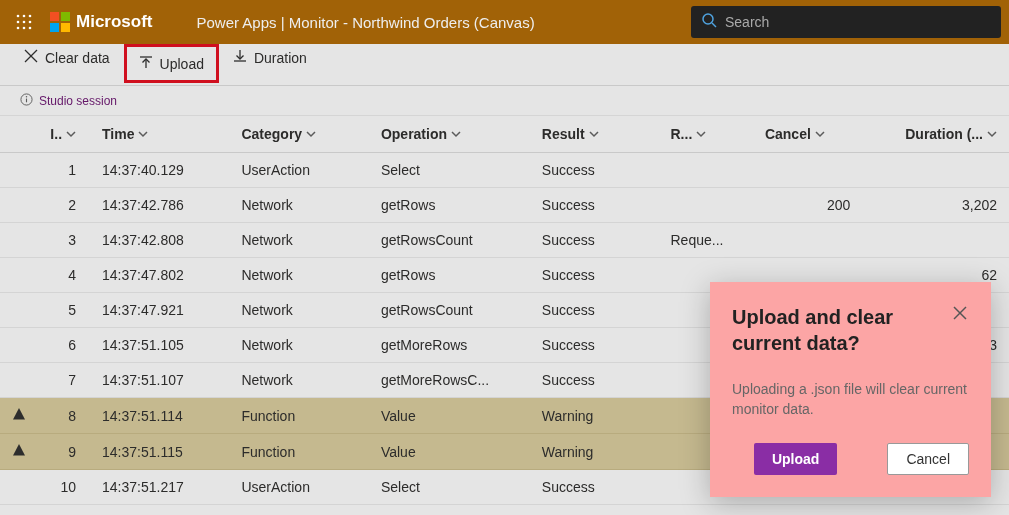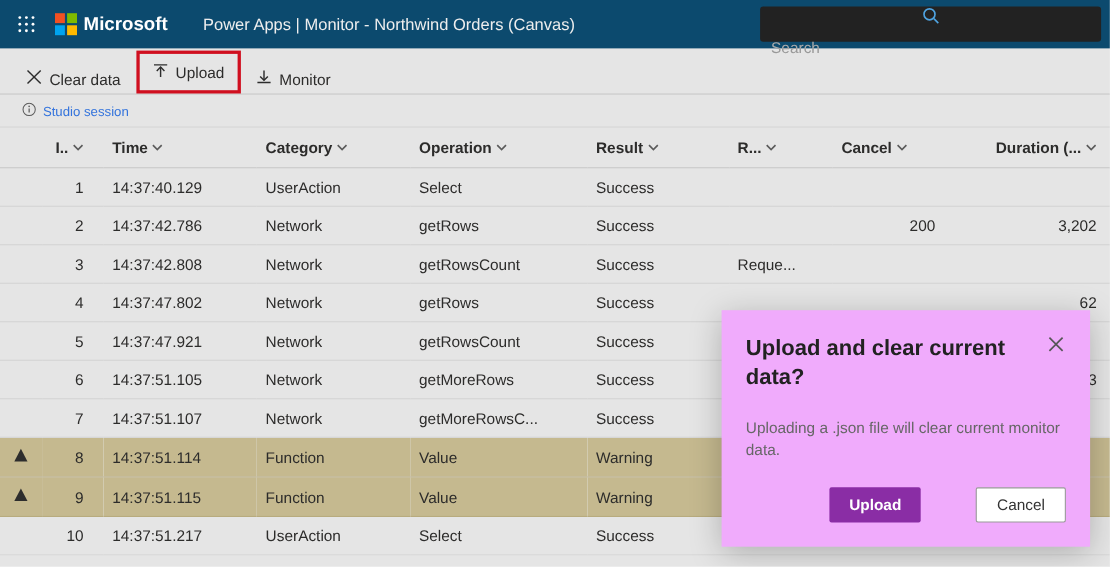--- a/index.html
+++ b/index.html
@@ -1,43 +1,43 @@
 <!DOCTYPE html>
 <html><head>
   <meta charset="utf-8">
   <style>
     * { margin: 0; padding: 0; box-sizing: border-box; font-family: "Segoe UI", Arial, sans-serif; }
     body { width: 1009px; height: 515px; overflow: hidden; background: #fff; position: relative; }
 
     
-    .header { background: #0c4a6e; color: #fff; height: 44px; display: flex; align-items: center; padding: 0 8px; }
+    .header { background: #a16207; color: #fff; height: 44px; display: flex; align-items: center; padding: 0 8px; }
     .waffle { width: 32px; height: 32px; display: flex; align-items: center; justify-content: center; cursor: pointer; }
     .waffle svg { fill: #fff; }
     .ms-logo { display: flex; align-items: center; margin: 0 10px; gap: 6px; }
     .ms-squares { width: 20px; height: 20px; display: grid; grid-template-columns: 1fr 1fr; grid-template-rows: 1fr 1fr; gap: 1.5px; }
     .sq-r { background: #f25022; }
     .sq-g { background: #7fba00; }
     .sq-b { background: #00a4ef; }
     .sq-y { background: #ffb900; }
     .ms-brand { font-size: 17px; font-weight: 600; }
-    .header-title { margin-left: 22px; font-size: 15px; color: #eee; }
-    .search-wrap { margin-left: auto; display: flex; align-items: center; background: #222; border-radius: 3px; height: 32px; width: 310px; padding: 0 10px; gap: 8px; flex-direction: column; }
+    .header-title { margin-left: 34px; font-size: 15px; color: #eee; }
+    .search-wrap { margin-left: auto; display: flex; align-items: center; background: #222; border-radius: 3px; height: 32px; width: 310px; padding: 0 10px; gap: 8px; }
     .search-wrap svg { stroke: #4fa3e0; fill: none; }
     .search-input { background: transparent; border: none; outline: none; color: #ddd; font-size: 14px; width: 100%; }
     .search-input::placeholder { color: #aaa; }
 
     
-    .toolbar { height: 42px; display: flex; align-items: flex-end; gap: 6px; padding: 0 16px; border-bottom: 1px solid #e0e0e0; }
+    .toolbar { height: 42px; display: flex; align-items: flex-start; gap: 6px; padding: 0 16px; border-bottom: 1px solid #e0e0e0; }
     .tool-btn { display: flex; align-items: center; gap: 7px; padding: 5px 8px; font-size: 14px; color: #323130; cursor: pointer; background: none; border: none; }
     .tool-btn svg { width: 14px; height: 14px; }
     .upload-highlight { border: 3px solid #e81123; padding: 4px; }
     .upload-highlight .tool-btn { padding: 4px 8px; }
 
     
-    .status-bar { height: 30px; display: flex; align-items: center; padding: 0 20px; font-size: 12px; color: #3b82f6; border-bottom: 1px solid #eee; gap: 6px; }
+    .status-bar { height: 30px; display: flex; align-items: center; padding: 0 20px; font-size: 12px; color: #701a75; border-bottom: 1px solid #eee; gap: 6px; }
     .status-bar svg { width: 13px; height: 13px; }
 
     
     .table-wrap { overflow: hidden; }
     table { width: 100%; border-collapse: collapse; font-size: 14px; color: #323130; }
     th { text-align: left; font-weight: 600; padding: 10px 8px; border-bottom: 1px solid #e0e0e0; white-space: nowrap; }
     th .sort { display: inline-block; margin-left: 4px; }
     th .sort svg { width: 10px; height: 10px; stroke: #666; fill: none; stroke-width: 1.5; }
     td { padding: 9px 8px; border-bottom: 1px solid #ededed; white-space: nowrap; overflow: hidden; text-overflow: ellipsis; }
     tr.warning-row { background: #dccfa0; }
@@ -50,21 +50,21 @@
     .col-res { width: 120px; }
     .col-r { width: 88px; }
     .col-status { width: 115px; text-align: right; padding-right: 30px; }
     .col-dur { width: 120px; text-align: right; padding-right: 12px; }
     .warn-icon svg { width: 14px; height: 14px; fill: #333; }
 
     
     .dim { position: absolute; top: 44px; left: 0; right: 0; bottom: 0; background: rgba(0,0,0,0.10); z-index: 5; }
 
     
-    .dialog { position: absolute; right: 18px; top: 282px; width: 335px; background: #f0abfc; box-shadow: 0 6px 28px rgba(0,0,0,0.25); z-index: 10; padding: 22px; }
+    .dialog { position: absolute; right: 18px; top: 282px; width: 281px; background: #fca5a5; box-shadow: 0 6px 28px rgba(0,0,0,0.25); z-index: 10; padding: 22px; }
     .dialog-head { display: flex; justify-content: space-between; align-items: flex-start; }
     .dialog-title { font-size: 20px; font-weight: 600; color: #222; line-height: 1.3; padding-right: 12px; }
     .dialog-close { background: none; border: none; cursor: pointer; padding: 2px; }
     .dialog-close svg { width: 14px; height: 14px; stroke: #555; stroke-width: 1.5; fill: none; }
     .dialog-body { margin-top: 24px; font-size: 14px; color: #666; line-height: 1.4; }
     .dialog-actions { margin-top: 24px; display: flex; justify-content: flex-end; gap: 10px; }
     .btn-primary { background: #8a2da5; color: #fff; border: none; padding: 7px 18px; font-size: 14px; font-weight: 600; cursor: pointer; border-radius: 2px; }
     .btn-secondary { background: #fff; color: #333; border: 1px solid #999; padding: 7px 18px; font-size: 14px; cursor: pointer; border-radius: 2px; margin-left: 40px; }
   </style>
 </head>
@@ -122,21 +122,21 @@
           </svg></span>
       <span>Upload</span>
     </button>
   </div>
   <button class="tool-btn">
     <span><svg viewBox="0 0 14 14">
           <line x1="1" y1="12" x2="13" y2="12" stroke="#333" stroke-width="1.3"></line>
           <line x1="7" y1="1" x2="7" y2="10" stroke="#333" stroke-width="1.3"></line>
           <polyline points="3.5,6.5 7,10 10.5,6.5" fill="none" stroke="#333" stroke-width="1.3"></polyline>
         </svg></span>
-    <span>Monitor</span>
+    <span>Duration</span>
   </button>
 </div>
 
 <div class="status-bar">
   <span><svg viewBox="0 0 14 14">
         <circle cx="7" cy="7" r="6" fill="none" stroke="#666" stroke-width="1"></circle>
         <circle cx="7" cy="4" r="0.8" fill="#666"></circle>
         <line x1="7" y1="6" x2="7" y2="10" stroke="#666" stroke-width="1.2"></line>
       </svg></span>
   <span>Studio session</span>

